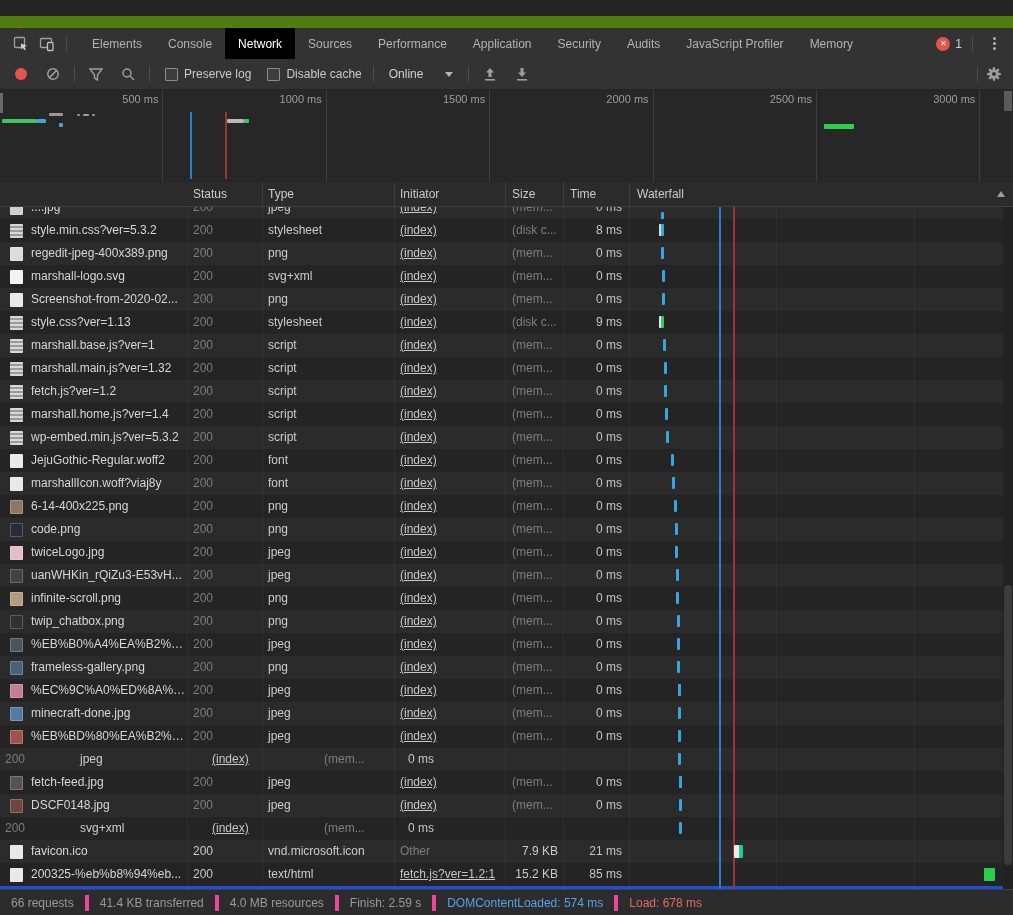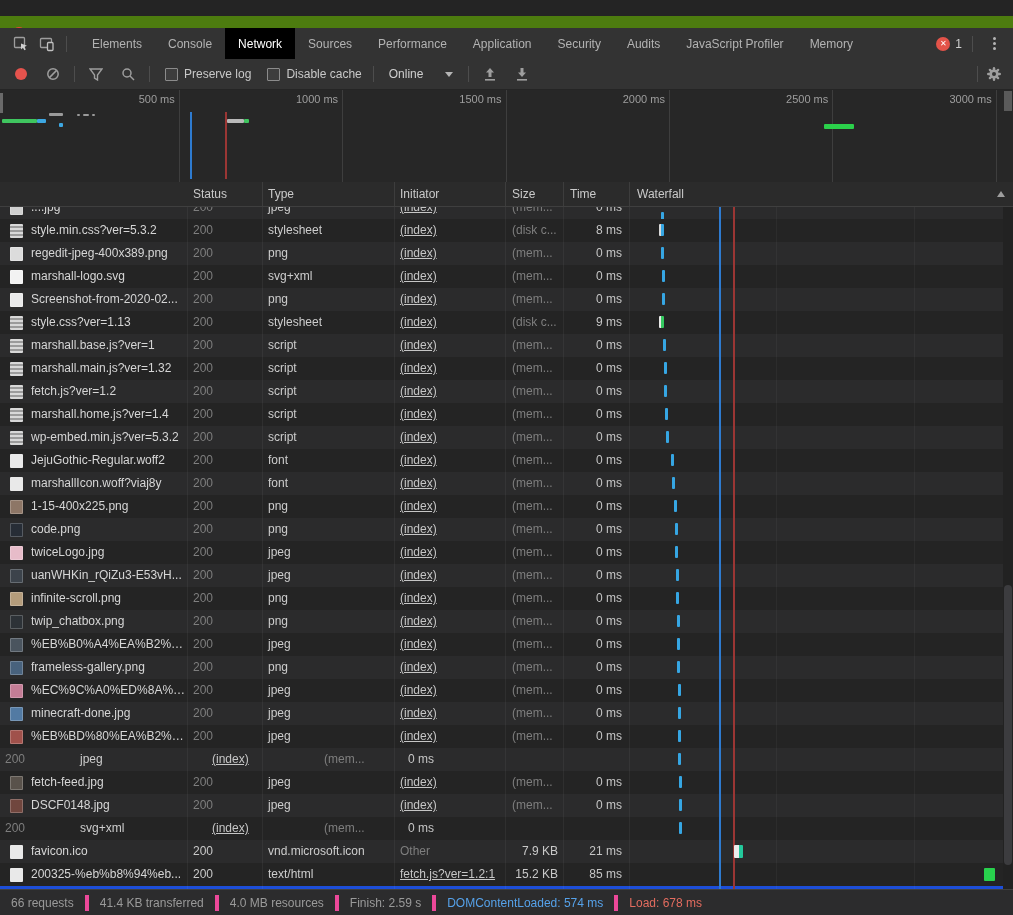--- a/index.html
+++ b/index.html
@@ -46,21 +46,21 @@
   .cb{width:11px;height:11px;background:#3d3d3d;border:1px solid #8b8b8b;border-radius:1px;
       margin:0 6px 0 10px;}
   .cblabel{color:#c9c9c9;margin-right:6px;white-space:nowrap;}
   .ddwrap{display:flex;align-items:center;margin:0 10px;}
   .caret{width:0;height:0;border-left:4px solid transparent;border-right:4px solid transparent;
          border-top:5px solid #b5b5b5;margin-left:22px;}
   .tspacer{flex:1;}
 
   
   .overview{position:absolute;top:90px;left:0;right:0;height:92px;background:#272727;overflow:hidden;}
-  .ruler{position:absolute;inset:0;display:flex;justify-content:center;}
+  .ruler{position:absolute;inset:0;display:flex;}
   .seg{flex:0 0 163.4px;border-right:1px solid #3e3e3e;box-sizing:border-box;
        text-align:right;padding:3px 4px 0 0;font-size:11px;color:#9e9e9e;}
   .ovbar{position:absolute;border-radius:1px;}
   .gline{position:absolute;width:2px;top:22px;bottom:3px;}
   .gline.blue{background:#2e7bd0;}
   .gline.red{background:#9b3634;}
 
   
   .thead{position:absolute;top:182px;left:0;right:0;height:25px;background:#2b2b2b;
          border-bottom:1px solid #3f3f3f;display:flex;box-sizing:border-box;}
@@ -470,21 +470,21 @@
           <div class="cell c3"><span class="initlink">(index)</span></div>
           <div class="cell c4 cache">(mem...</div>
           <div class="cell c5">0 ms</div>
         </div>
         <div class="bar bar-blue" style="left: 672px;"></div>
       </div>
       <div class="row dim">
         <div class="rin">
           <div class="cell c0">
             <div class="ficon image" style="background: rgb(141, 118, 102);"></div>
-            <div class="nmtext">1-15-400x225.png</div>
+            <div class="nmtext">6-14-400x225.png</div>
           </div>
           <div class="cell c1">200</div>
           <div class="cell c2">png</div>
           <div class="cell c3"><span class="initlink">(index)</span></div>
           <div class="cell c4 cache">(mem...</div>
           <div class="cell c5">0 ms</div>
         </div>
         <div class="bar bar-blue" style="left: 674px;"></div>
       </div>
       <div class="row dim">

